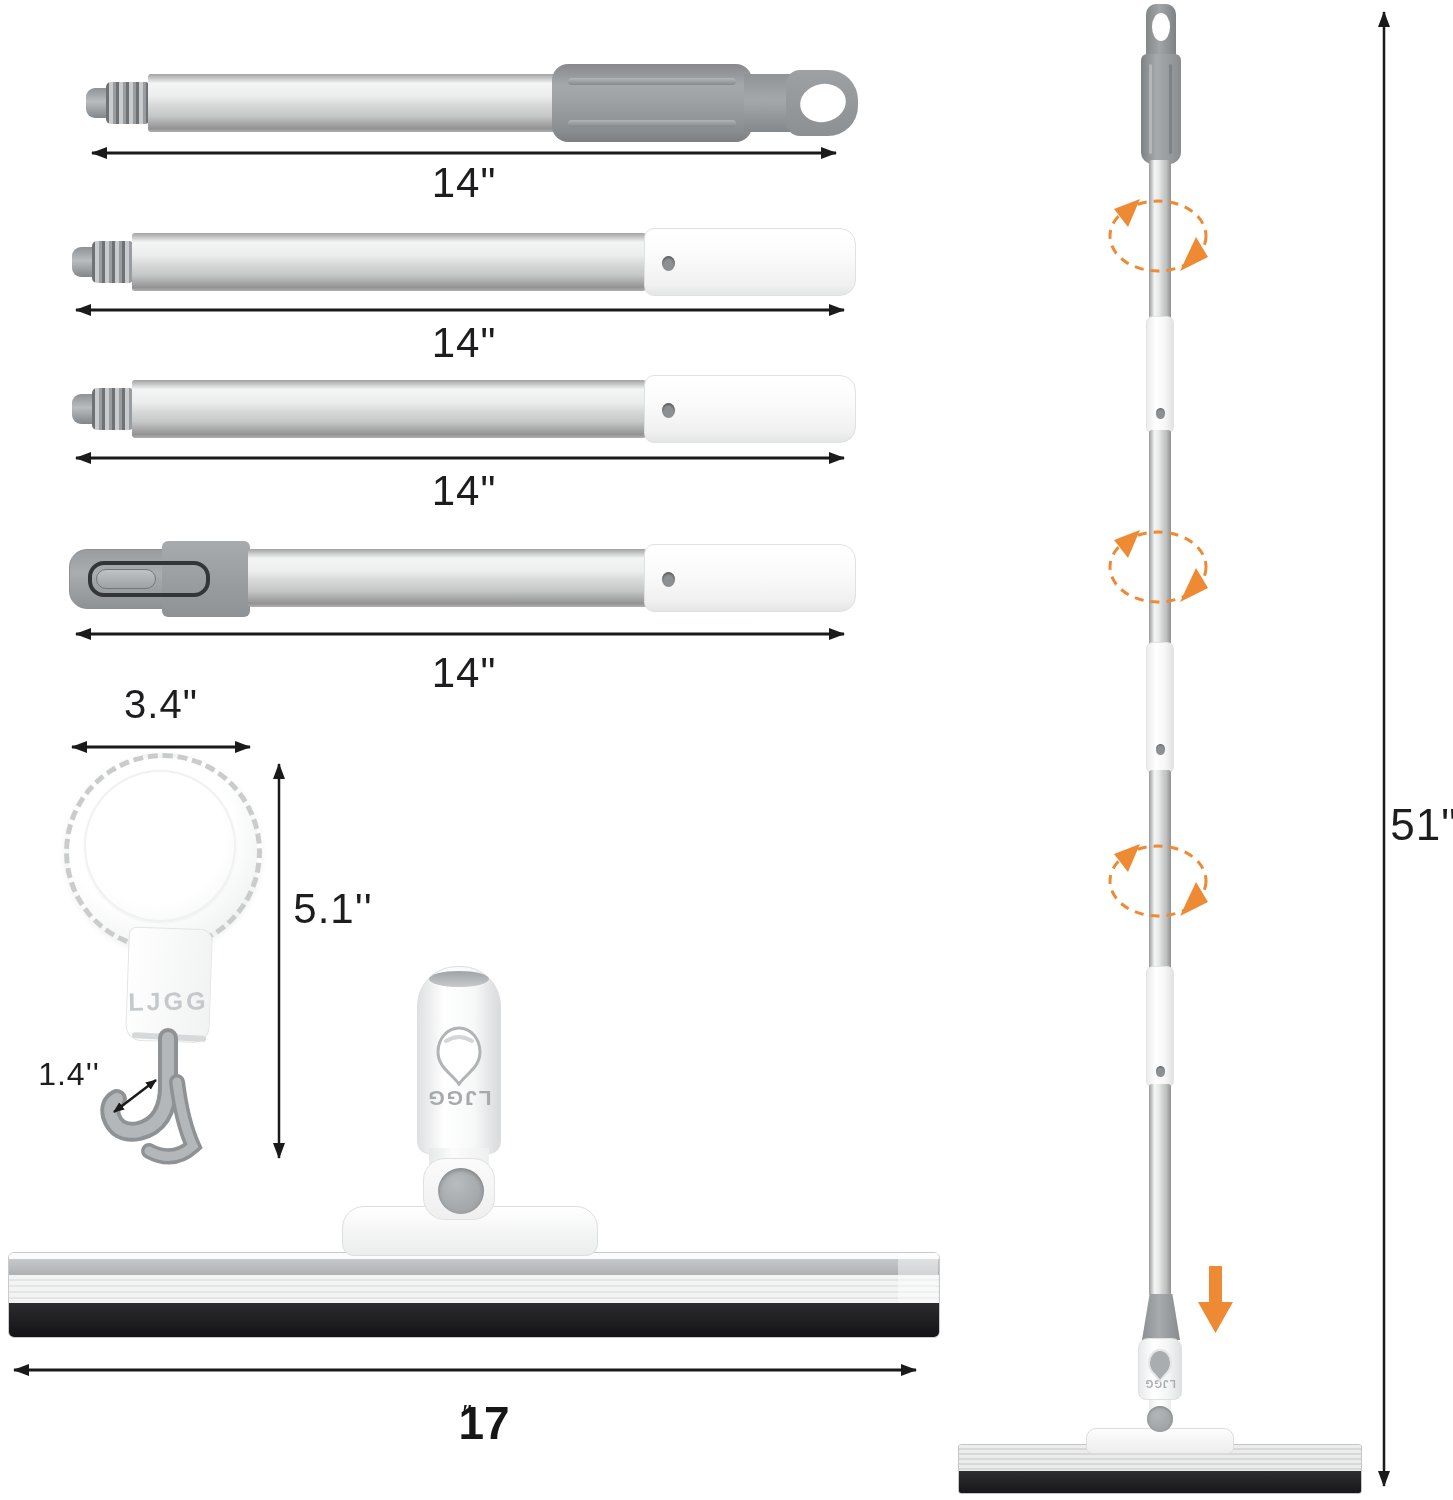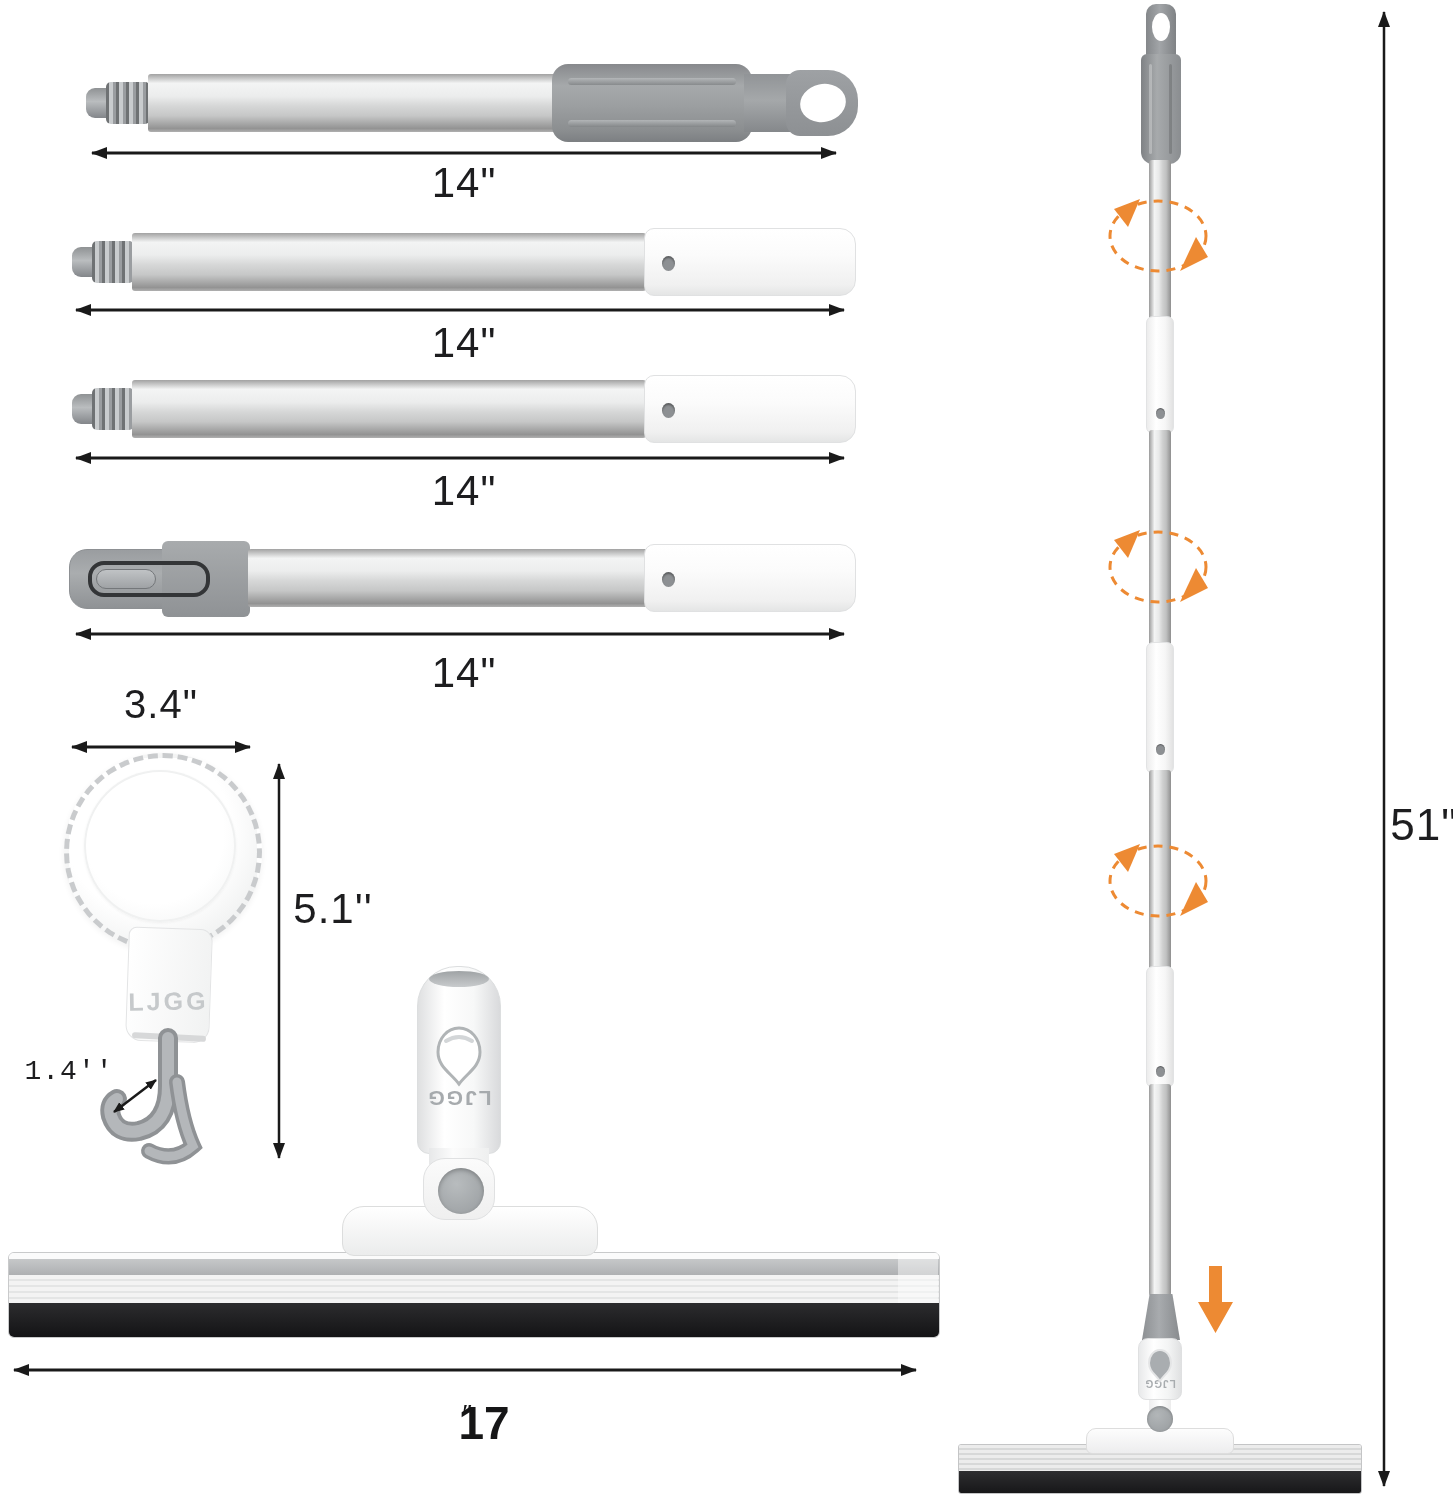--- a/index.html
+++ b/index.html
@@ -54,21 +54,21 @@
   #p4-collar{left:644px;top:544px;width:212px;height:68px;}
   #p4-dot{left:662px;top:572px;}
 
   
   #lbl14-1{left:464px;top:162px;}
   #lbl14-2{left:464px;top:322px;}
   #lbl14-3{left:464px;top:470px;}
   #lbl14-4{left:464px;top:652px;}
   #lbl34{left:161px;top:684px;font-size:40px;}
   #lbl68{left:333px;top:888px;}
-  #lbl14h{left:69px;top:1058px;font-size:28px;font-family:Liberation Mono, monospace;}
+  #lbl14h{left:69px;top:1058px;font-size:32px;}
   #lbl17{left:464px;top:1396px;font-size:46px;font-weight:700;color:#161617;transform:translateX(-50%);white-space:nowrap;}
   #lbl17 .sup{position:relative;top:-16px;font-weight:400;font-size:26px;letter-spacing:2px;left:4px;}
   #lbl51{left:1424px;top:803px;font-size:44px;}
 
   
   #knob-outer{left:64px;top:753px;width:198px;height:198px;border-radius:50%;border:5px dashed #c9cbcd;
               background:radial-gradient(circle at 42% 38%,#ffffff 52%,#f1f2f2 78%,#e2e3e4 100%);box-shadow:0 2px 6px rgba(0,0,0,.06);}
   #knob-inner{left:84px;top:770px;width:152px;height:152px;border-radius:50%;
               background:radial-gradient(circle at 46% 42%,#ffffff 58%,#f4f5f5 88%,#ebecec 100%);
               box-shadow:inset 0 0 0 2px #f0f1f1,0 1px 3px rgba(0,0,0,.05);}

